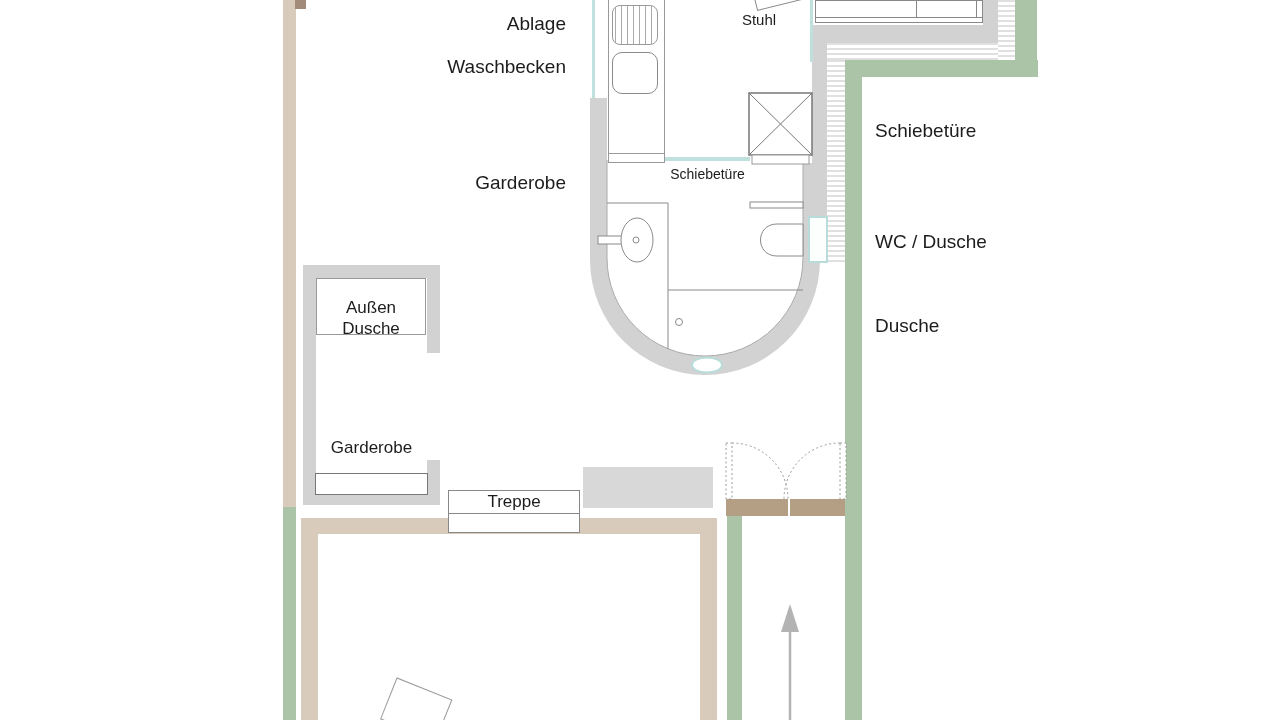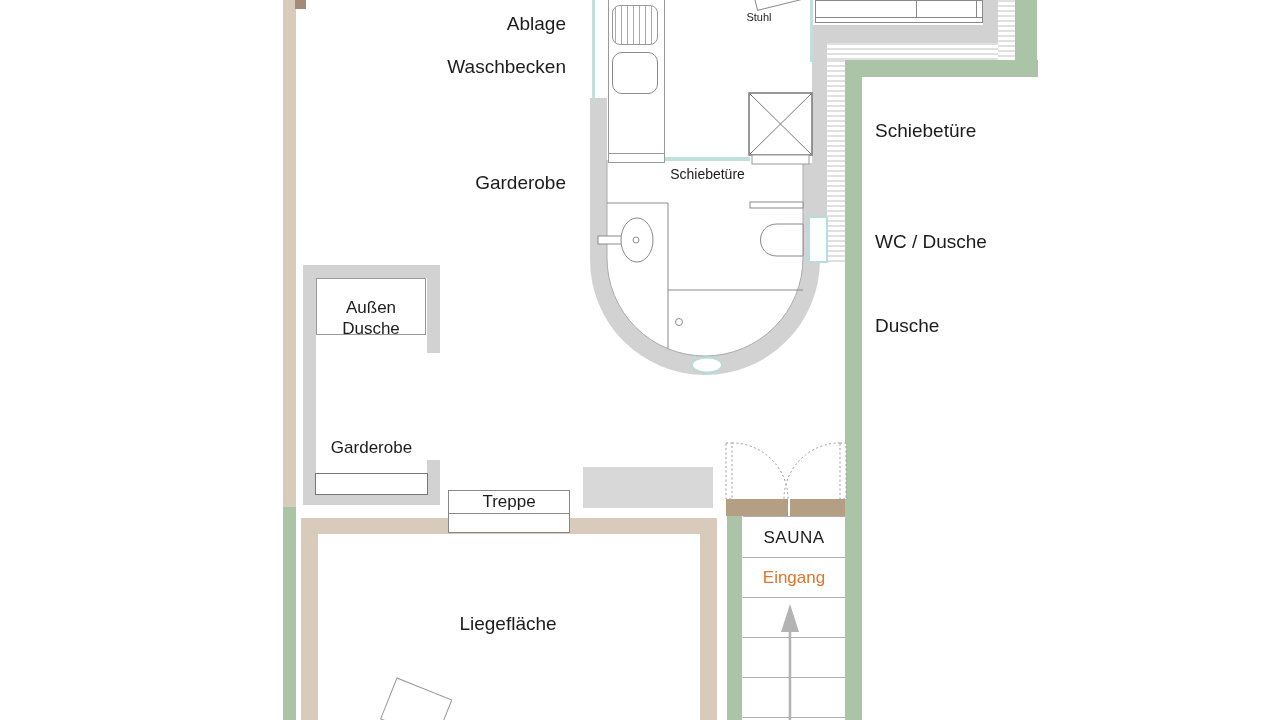--- a/index.html
+++ b/index.html
@@ -36,42 +36,32 @@
   <div class="whitebox" style="left:316px;top:278px;width:110px;height:57px;font-size:17px;line-height:21px;text-align:center;padding-top:18px;">
     <div>Außen</div>
     <div>Dusche</div>
   </div>
   <div class="lbl c" style="left:303px;top:438px;width:137px;font-size:17px;">Garderobe</div>
   <div class="whitebox" style="left:315px;top:473px;width:113px;height:22px;border-color:#777;"></div>
 
   <div class="abs tan" style="left:301px;top:518px;width:416px;height:16px;"></div>
   <div class="abs tan" style="left:301px;top:518px;width:17px;height:202px;"></div>
   <div class="abs tan" style="left:700px;top:518px;width:17px;height:202px;"></div>
-  <div class="lbl c" style="left:408px;top:613px;width:200px;">Liegefläche</div>
 
   <div class="abs gray" style="left:583px;top:467px;width:130px;height:41px;background:#d8d8d8;"></div>
-  <div class="whitebox" style="left:448px;top:490px;width:122px;height:43px;border-color:#888;">
+  <div class="whitebox" style="left:448px;top:490px;width:132px;height:43px;border-color:#888;">
     <div class="c" style="font-size:17px;line-height:21px;">Treppe</div>
     <div class="abs" style="left:0;top:22px;width:100%;height:1px;background:#888;"></div>
   </div>
 
   <div class="abs green" style="left:727px;top:516px;width:15px;height:204px;"></div>
   <div class="abs" style="left:726px;top:499px;width:120px;height:17px;background:#b49e84;">
     <div class="abs" style="left:62px;top:0;width:2px;height:17px;background:#fff;"></div>
   </div>
 
-  <div class="abs" style="left:743px;top:516px;width:102px;height:204px;background:#fff;border-top:1px solid #b0b0b0;">
-    <div class="tread" style="top:40px;"></div>
-    <div class="tread" style="top:80px;"></div>
-    <div class="tread" style="top:120px;"></div>
-    <div class="tread" style="top:160px;"></div>
-    <div class="tread" style="top:200px;"></div>
-    <div class="abs c" style="left:0;top:11px;width:100%;font-size:17px;letter-spacing:.5px;">SAUNA</div>
-    <div class="abs c" style="left:0;top:51px;width:100%;font-size:17px;color:#e0752c;">Eingang</div>
-  </div>
 
   <div class="abs green" style="left:845px;top:77px;width:17px;height:643px;"></div>
   <div class="abs green" style="left:843px;top:60px;width:195px;height:17px;"></div>
   <div class="abs green" style="left:1015px;top:0;width:22px;height:77px;"></div>
   <div class="abs hatch" style="left:827px;top:60px;width:18px;height:202px;"></div>
   <div class="abs hatch" style="left:822px;top:43px;width:193px;height:17px;"></div>
   <div class="abs hatch" style="left:998px;top:0;width:17px;height:60px;"></div>
   <div class="abs gray" style="left:812px;top:25px;width:186px;height:18px;"></div>
   <div class="abs gray" style="left:983px;top:0;width:15px;height:43px;"></div>
   <div class="abs gray" style="left:812px;top:43px;width:15px;height:174px;"></div>
@@ -95,21 +85,21 @@
   <div class="lbl-sm c" style="left:640px;top:166px;width:135px;">Schiebetüre</div>
 
   <div class="lbl r" style="left:366px;top:56px;width:200px;">Waschbecken</div>
   <div class="lbl r" style="left:366px;top:13px;width:200px;">Ablage</div>
   <div class="lbl r" style="left:366px;top:172px;width:200px;">Garderobe</div>
 
   <div class="lbl" style="left:875px;top:120px;">Schiebetüre</div>
   <div class="lbl" style="left:875px;top:231px;">WC / Dusche</div>
   <div class="lbl" style="left:875px;top:315px;">Dusche</div>
 
-  <div class="lbl c" style="left:709px;top:11px;width:100px;font-size:11px;">Stuhl</div>
+  <div class="lbl c" style="left:709px;top:11px;width:100px;font-size:15px;">Stuhl</div>
 
   <svg width="1280" height="720" viewBox="0 0 1280 720">
 
     <path d="M590,160 L590,260 A115,115 0 0 0 820,260 L820,163 L803,163 L803,258 A98,98 0 0 1 607,258 L607,160 Z" fill="#d2d2d2"></path>
     <path d="M607,160 L607,258 A98,98 0 0 0 803,258 L803,163" fill="none" stroke="#ababab" stroke-width="1"></path>
 
     <line x1="607" y1="203" x2="668" y2="203" stroke="#8a8a8a" stroke-width="1"></line>
     <line x1="668" y1="203" x2="668" y2="349" stroke="#8a8a8a" stroke-width="1"></line>
     <line x1="668" y1="290" x2="803" y2="290" stroke="#8a8a8a" stroke-width="1"></line>
     <rect x="750" y="202" width="53" height="6" fill="#fff" stroke="#8a8a8a"></rect>

